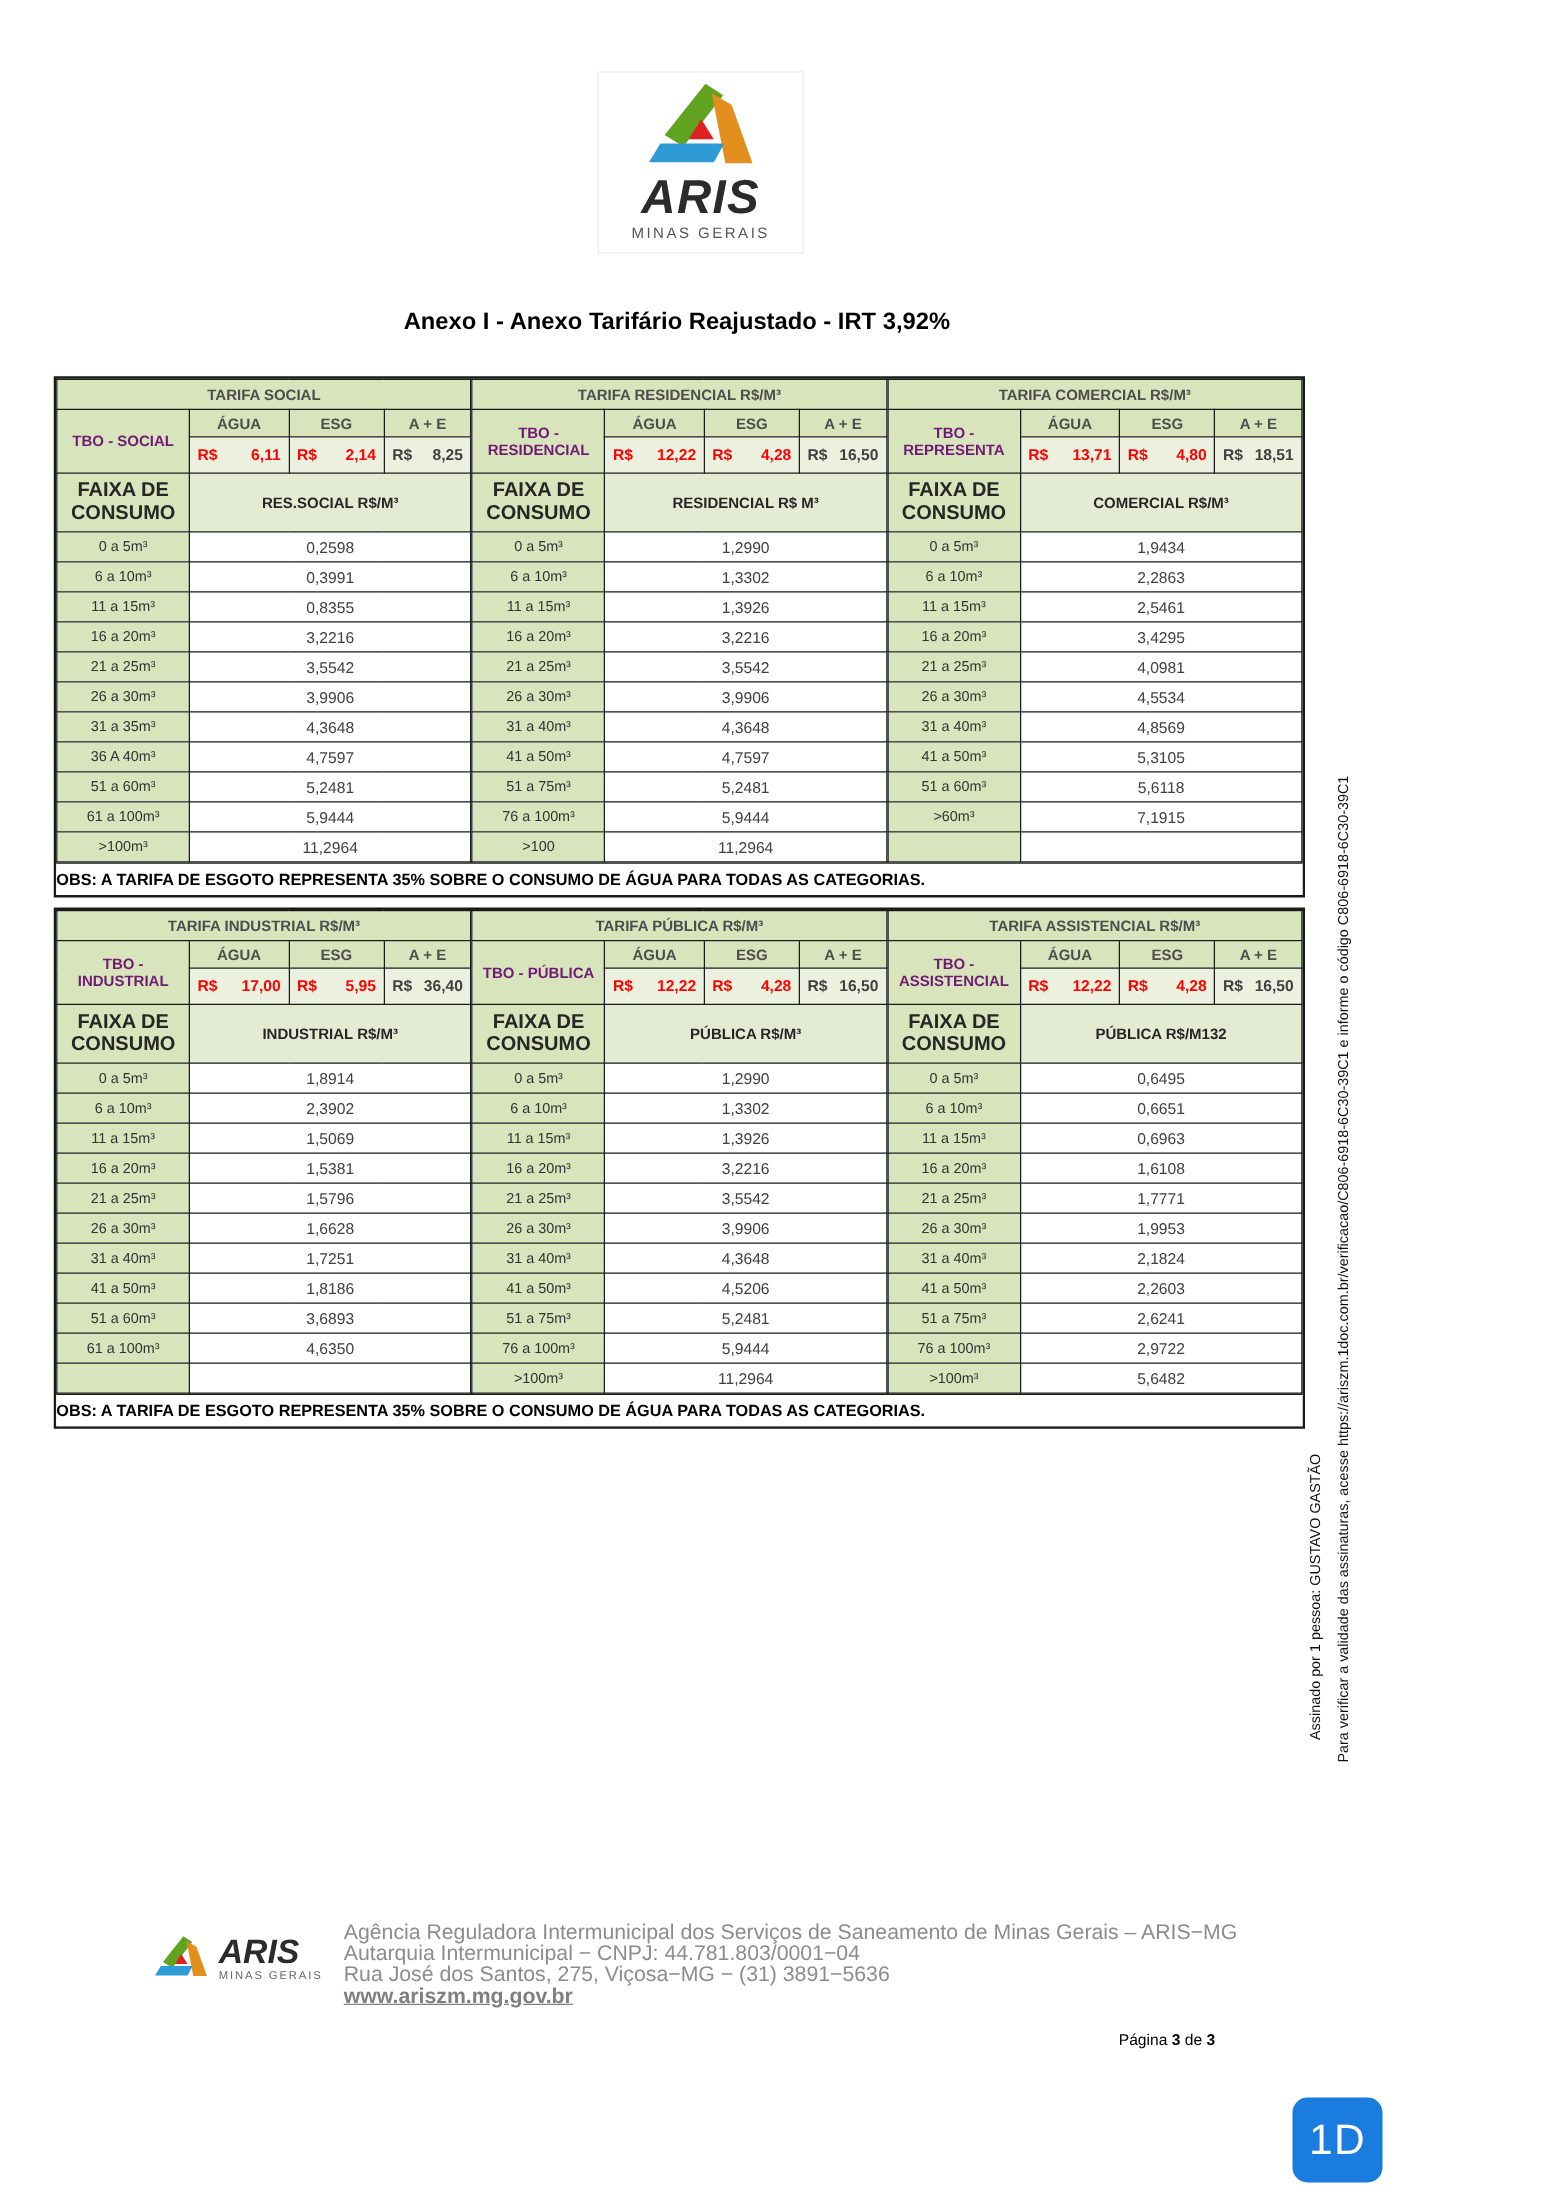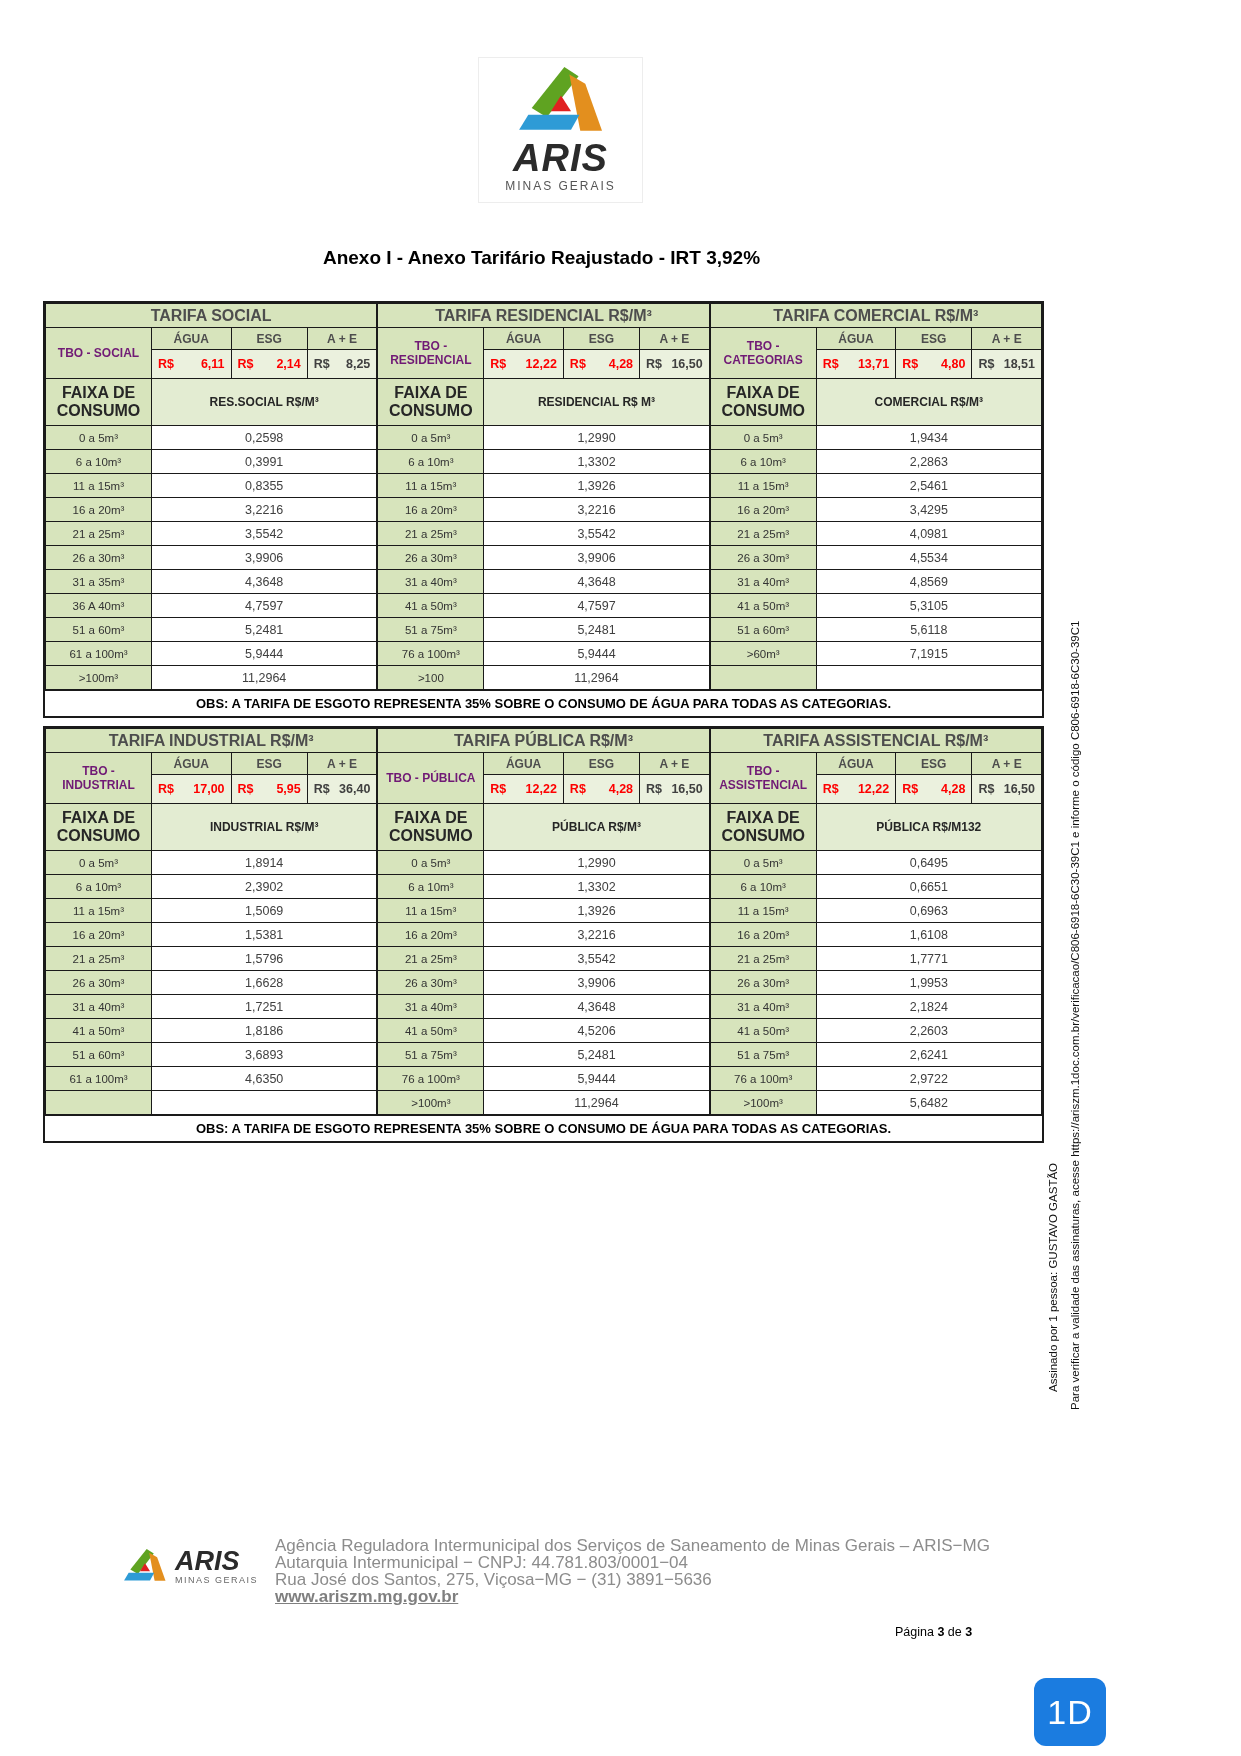--- a/index.html
+++ b/index.html
@@ -15,32 +15,32 @@
   
   .title{position:absolute;left:43px;top:247px;width:997px;text-align:center;
     font-size:19px;font-weight:bold;color:#000;}
   
   .big-table{position:absolute;left:43px;width:997px;border:2px solid #1a1a1a;background:#fff;}
   #table1{top:301px;}
   #table2{top:726px;}
   .sections{display:flex;}
   table.sec{border-collapse:collapse;table-layout:fixed;flex:1 1 0;width:33.333%;}
   table.sec td{border:1px solid #1a1a1a;padding:1px 3px;overflow:hidden;}
-  .sec-title{background:#d7e4bc;color:#4d4d4d;font-weight:bold;font-size:16px;text-align:center;height:21px;}
+  .sec-title{background:#d7e4bc;color:#4d4d4d;font-weight:bold;font-size:12px;text-align:center;height:21px;}
   .h{background:#d7e4bc;color:#4d4d4d;font-weight:bold;font-size:12px;text-align:center;height:19px;}
   .tbo{background:#d7e4bc;color:#701a75;font-weight:bold;font-size:12px;text-align:center;}
   .rs{background:#ebf1de;font-weight:bold;font-size:12.5px;height:26px;}
   .rsd{display:flex;justify-content:space-between;padding:0 3px;}
   .red{color:#fe0000;}
   .dark{color:#404040;}
   .fh{background:#d7e4bc;color:#262626;font-weight:bold;font-size:16px;text-align:center;height:44px;}
   .vh{background:#e3ecd2;color:#262626;font-weight:bold;font-size:12px;text-align:center;margin-top:16px;}
   .fx{background:#d7e4bc;color:#333;font-size:11.5px;text-align:center;height:21px;}
   .vl{background:#ffffff;color:#404040;font-size:12.5px;text-align:center;}
-  .obs{border-top:1px solid #1a1a1a;height:25px;line-height:25px;text-align:center;
+  .obs{border-top:1px solid #1a1a1a;height:25px;line-height:25px;
     font-weight:bold;font-size:13px;color:#000;background:#fff;}
   
   .vtext{position:absolute;white-space:nowrap;transform:rotate(-90deg);
     transform-origin:left top;font-size:11.5px;color:#111;}
   #sig1{left:1047px;top:1392px;}
   #sig2{left:1069px;top:1410px;}
   
   .footer-logo{position:absolute;left:124px;top:1548px;display:flex;align-items:center;gap:9px;}
   .f-brand{font-size:27px;font-weight:bold;font-style:italic;color:#2b2b2b;line-height:1;}
   .f-sub{font-size:9px;color:#666;letter-spacing:1.5px;}
@@ -253,21 +253,21 @@
           <col style="width:32%">
           <col style="width:24%">
           <col style="width:23%">
           <col style="width:21%">
         </colgroup>
       <tbody>
           <tr>
             <td colspan="4" class="sec-title">TARIFA COMERCIAL R$/M³</td>
           </tr>
       <tr>
-        <td rowspan="2" class="tbo">TBO - CATEGORIAS</td>
+        <td rowspan="2" class="tbo">TBO - REPRESENTA</td>
         <td class="h">ÁGUA</td>
         <td class="h">ESG</td>
         <td class="h">A + E</td>
       </tr>
       <tr>
         <td class="rs red">
               <div class="rsd">
                 <span>R$</span>
                 <span>13,71</span>
               </div>

